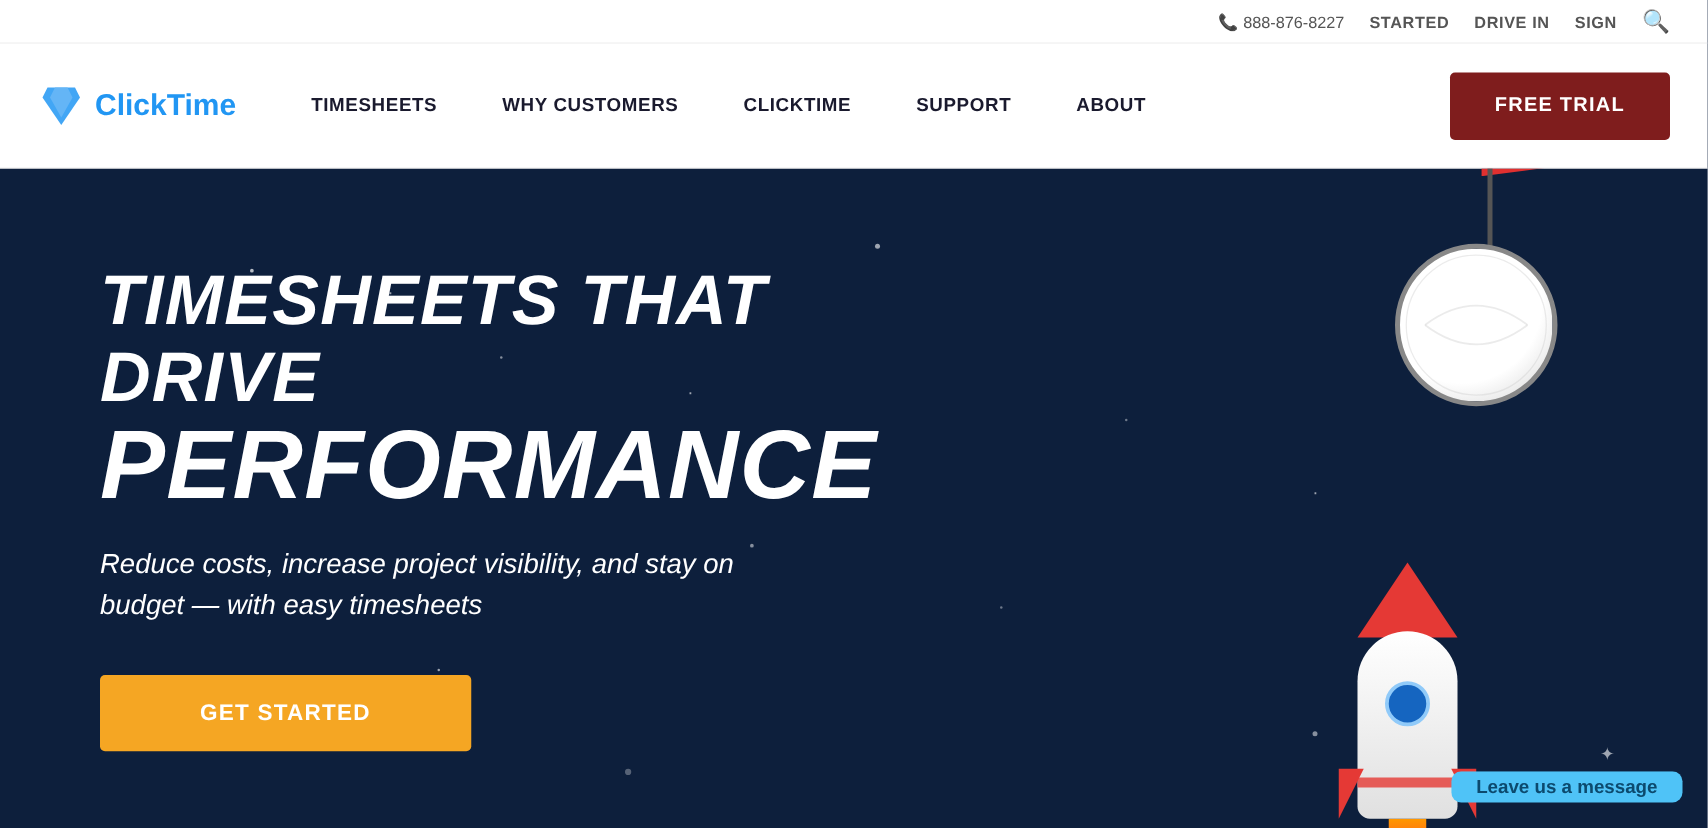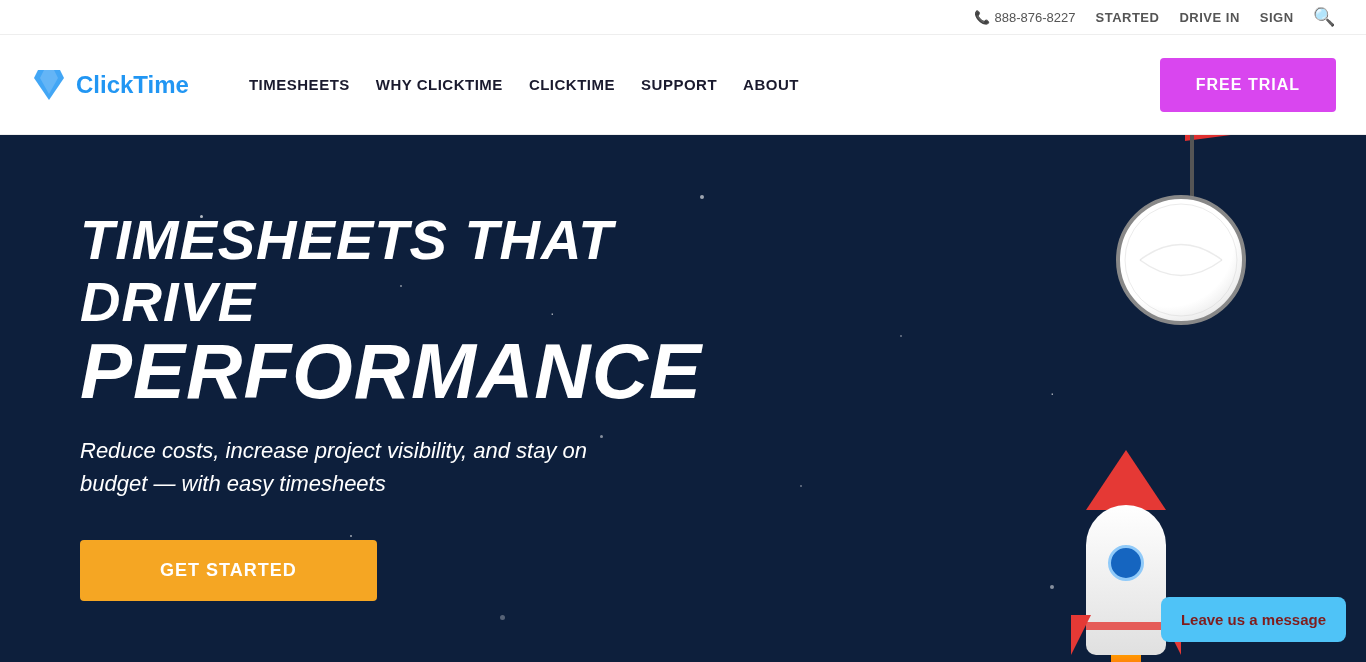--- a/index.html
+++ b/index.html
@@ -50,33 +50,33 @@
       height: 38px;
     }
     .logo-text {
       font-size: 24px;
       font-weight: bold;
       color: #2196F3;
     }
     .nav-links {
       display: flex;
       align-items: center;
-      gap: 26px;
+      gap: 52px;
       flex: 1;
     }
     .nav-link {
       text-decoration: none;
       color: #1a1a2e;
       font-size: 15px;
       font-weight: 600;
       letter-spacing: 0.5px;
       cursor: pointer;
     }
     .free-trial-btn {
-      background: #d946ef;
+      background: #7f1d1d;
       color: #fff;
       border: none;
       padding: 18px 36px;
       font-size: 16px;
       font-weight: 700;
       letter-spacing: 1px;
       cursor: pointer;
       border-radius: 4px;
     }
 
@@ -241,22 +241,22 @@
       margin: 0 auto;
       border-radius: 0 0 50% 50%;
     }
 
     
     .chat-bubble {
       position: fixed;
       bottom: 20px;
       right: 20px;
       background: #4FC3F7;
-      color: #7f1d1d;
-      padding: 14px 20px;
+      color: #0c4a6e;
+      padding: 4px 20px;
       border-radius: 8px;
       font-size: 15px;
       font-weight: 600;
       cursor: pointer;
       z-index: 100;
     }
 
     
     .sparkle {
       position: absolute;
@@ -281,21 +281,21 @@
 <nav class="main-nav">
   <a class="logo-area">
     <svg class="logo-icon" viewBox="0 0 38 38" fill="none" xmlns="http://www.w3.org/2000/svg">
       <path d="M8 4 L30 4 L34 12 L19 34 L4 12 Z" fill="#2196F3" opacity="0.85"></path>
       <path d="M14 4 L24 4 L28 12 L19 28 L10 12 Z" fill="#64B5F6"></path>
     </svg>
     <span class="logo-text">ClickTime</span>
   </a>
   <div class="nav-links">
     <a class="nav-link">TIMESHEETS</a>
-    <a class="nav-link">WHY CLICKTIME</a>
+    <a class="nav-link">WHY CUSTOMERS</a>
     <a class="nav-link">CLICKTIME</a>
     <a class="nav-link">SUPPORT</a>
     <a class="nav-link">ABOUT</a>
   </div>
   <button class="free-trial-btn">FREE TRIAL</button>
 </nav>
 
 <section class="hero">
 
   <div class="star" style="width:3px;height:3px;top:80px;left:200px;opacity:0.7;"></div>

